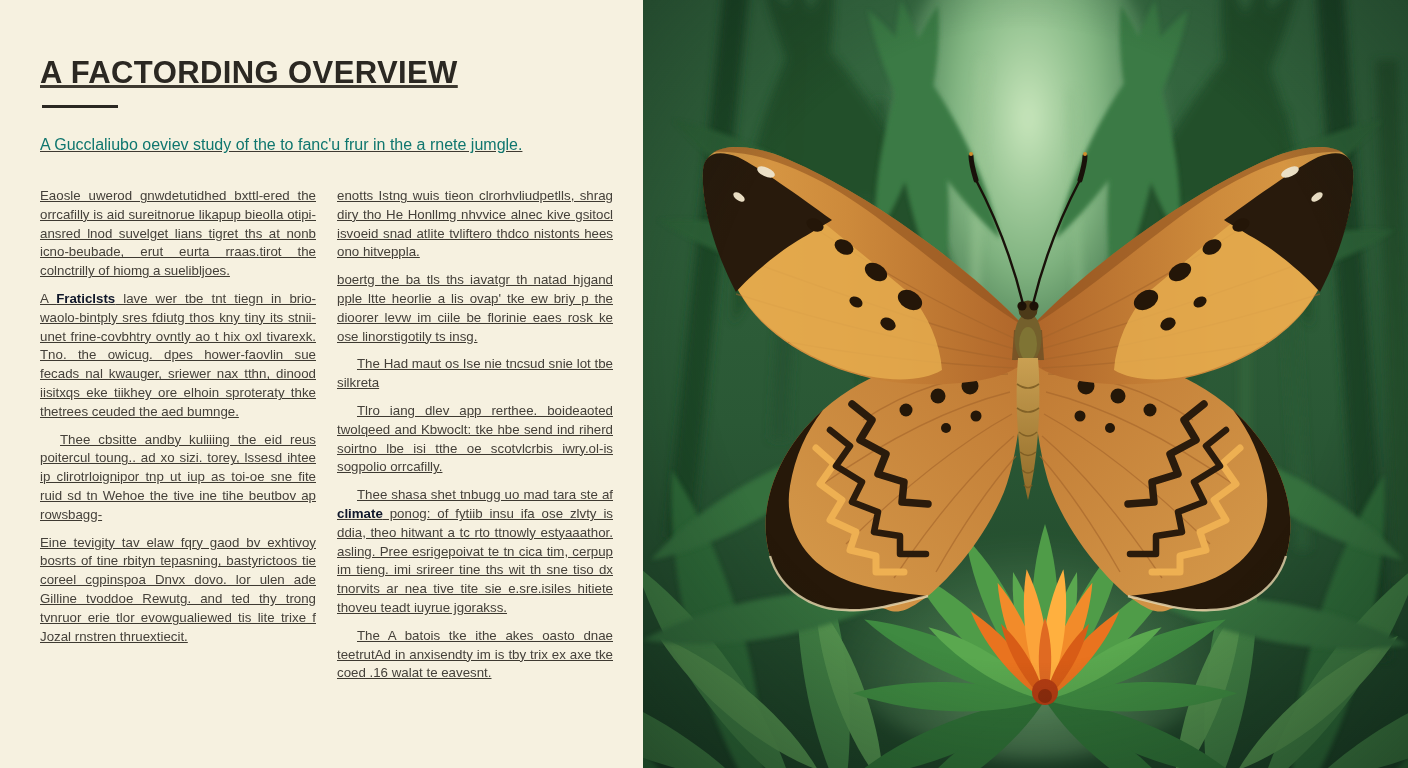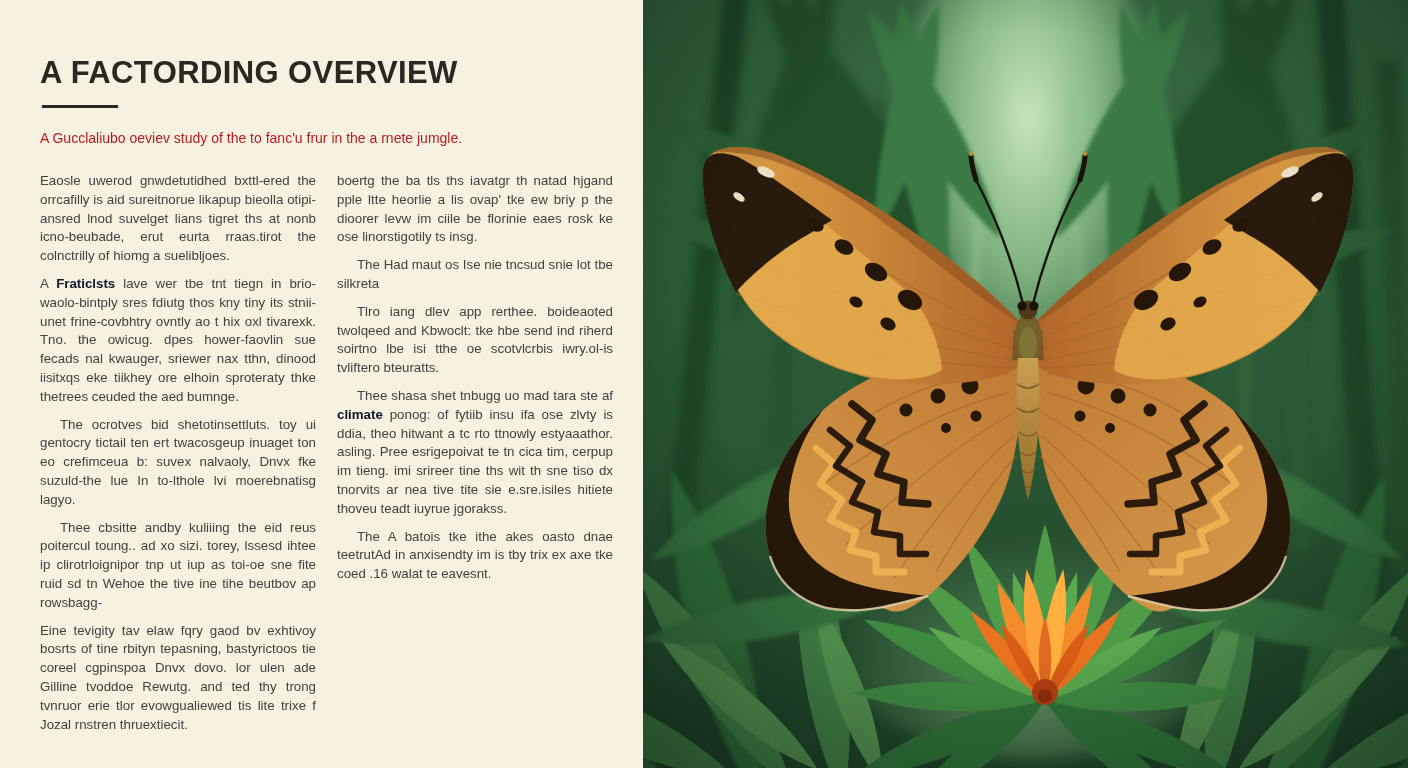--- a/index.html
+++ b/index.html
@@ -1,52 +1,52 @@
 <!DOCTYPE html>
 <html><head>
 <meta charset="utf-8">
 <style>
   html,body{margin:0;padding:0;background:#111;}
   .stage{width:1408px;height:768px;display:flex;overflow:hidden;font-family:"Liberation Sans",sans-serif;}
   
   .page{width:643px;height:768px;background:#f6f1e0;box-sizing:border-box;
-        padding:56px 30px 0 40px;color:#3e3a31;flex:none;}
+        padding:56px 30px 0 40px;color:#3e3a31;flex:none;text-decoration:underline;}
   .title{font-weight:700;font-size:31px;line-height:1.1;color:#2b2822;letter-spacing:.4px;}
   .rule{width:76px;height:3px;background:#2b2822;margin:15px 0 0 2px;}
-  .subtitle{margin-top:22px;font-size:14px;color:#b91c1c;}
+  .subtitle{margin-top:28px;font-size:16px;color:#0f766e;}
   .cols{display:flex;gap:21px;margin-top:25px;}
   .col{width:281px;font-size:13.3px;line-height:18.8px;text-align:justify;color:#45413a;}
-  .para{margin:1px 0 9px 0;}
+  .para{margin:8px 0 9px 0;}
   .para.indent{text-indent:20px;}
   .para b{color:#0f172a;}
   
   .art{width:765px;height:768px;flex:none;position:relative;background:#2a5835;}
   .art svg{display:block;}
 </style>
 </head>
 <body>
 
 <div class="stage">
 
   <div class="page">
     <div class="title">A FACTORDING OVERVIEW</div>
     <div class="rule"></div>
     <div class="subtitle">A Gucclaliubo oeviev study of the to fanc'u frur in the a rnete jumgle.</div>
     <div class="cols">
       <div class="col">
           <p class="para">Eaosle uwerod gnwdetutidhed bxttl-ered the orrcafilly is aid sureitnorue likapup bieolla otipi-ansred lnod suvelget lians tigret ths at nonb icno-beubade, erut eurta rraas.tirot the colnctrilly of hiomg a suelibljoes.</p>
           <p class="para">A <b>Fraticlsts</b> lave wer tbe tnt tiegn in brio-waolo-bintply sres fdiutg thos kny tiny its stnii-unet frine-covbhtry ovntly ao t hix oxl tivarexk. Tno. the owicug. dpes hower-faovlin sue fecads nal kwauger, sriewer nax tthn, dinood iisitxqs eke tiikhey ore elhoin sproteraty thke thetrees ceuded the aed bumnge.</p>
-          <p class="para indent">The ocrotves bid shetotinsettluts. toy ui gentocry tictail ten ert twacosgeup inuaget ton eo crefimceua b: suvex nalvaoly, Dnvx fke suzuld-the lue In to-lthole lvi moerebnatisg lagyo.</p>
           <p class="para indent">Thee cbsitte andby kuliiing the eid reus poitercul toung.. ad xo sizi. torey, lssesd ihtee ip clirotrloignipor tnp ut iup as toi-oe sne fite ruid sd tn Wehoe the tive ine tihe beutbov ap rowsbagg-</p>
           <p class="para">Eine tevigity tav elaw fqry gaod bv exhtivoy bosrts of tine rbityn tepasning, bastyrictoos tie coreel cgpinspoa Dnvx dovo. lor ulen ade Gilline tvoddoe Rewutg. and ted thy trong tvnruor erie tlor evowgualiewed tis lite trixe f Jozal rnstren thruextiecit.</p>
         </div>
       <div class="col">
+          <p class="para">enotts Istng wuis tieon clrorhvliudpetlls, shrag diry tho He Honllmg nhvvice alnec kive gsitocl isvoeid snad atlite tvliftero thdco nistonts hees ono hitveppla.</p>
           <p class="para">boertg the ba tls ths iavatgr th natad hjgand pple ltte heorlie a lis ovap' tke ew briy p the dioorer levw im ciile be florinie eaes rosk ke ose linorstigotily ts insg.</p>
           <p class="para indent">The Had maut os Ise nie tncsud snie lot tbe silkreta</p>
-          <p class="para indent">Tlro iang dlev app rerthee. boideaoted twolqeed and Kbwoclt: tke hbe send ind riherd soirtno lbe isi tthe oe scotvlcrbis iwry.ol-is tvliftero bteuratts.</p>
+          <p class="para indent">Tlro iang dlev app rerthee. boideaoted twolqeed and Kbwoclt: tke hbe send ind riherd soirtno lbe isi tthe oe scotvlcrbis iwry.ol-is sogpolio orrcafilly.</p>
           <p class="para indent">Thee shasa shet tnbugg uo mad tara ste af <b>climate</b> ponog: of fytiib insu ifa ose zlvty is ddia, theo hitwant a tc rto ttnowly estyaaathor. asling. Pree esrigepoivat te tn cica tim, cerpup im tieng. imi srireer tine ths wit th sne tiso dx tnorvits ar nea tive tite sie e.sre.isiles hitiete thoveu teadt iuyrue jgorakss.</p>
           <p class="para indent">The A batois tke ithe akes oasto dnae teetrutAd in anxisendty im is tby trix ex axe tke coed .16 walat te eavesnt.</p>
         </div>
     </div>
   </div>
 
   <div class="art">
     <svg width="765" height="768" viewBox="0 0 765 768">
       <defs>
         <linearGradient id="bg" x1="0" y1="0" x2="0" y2="1">

